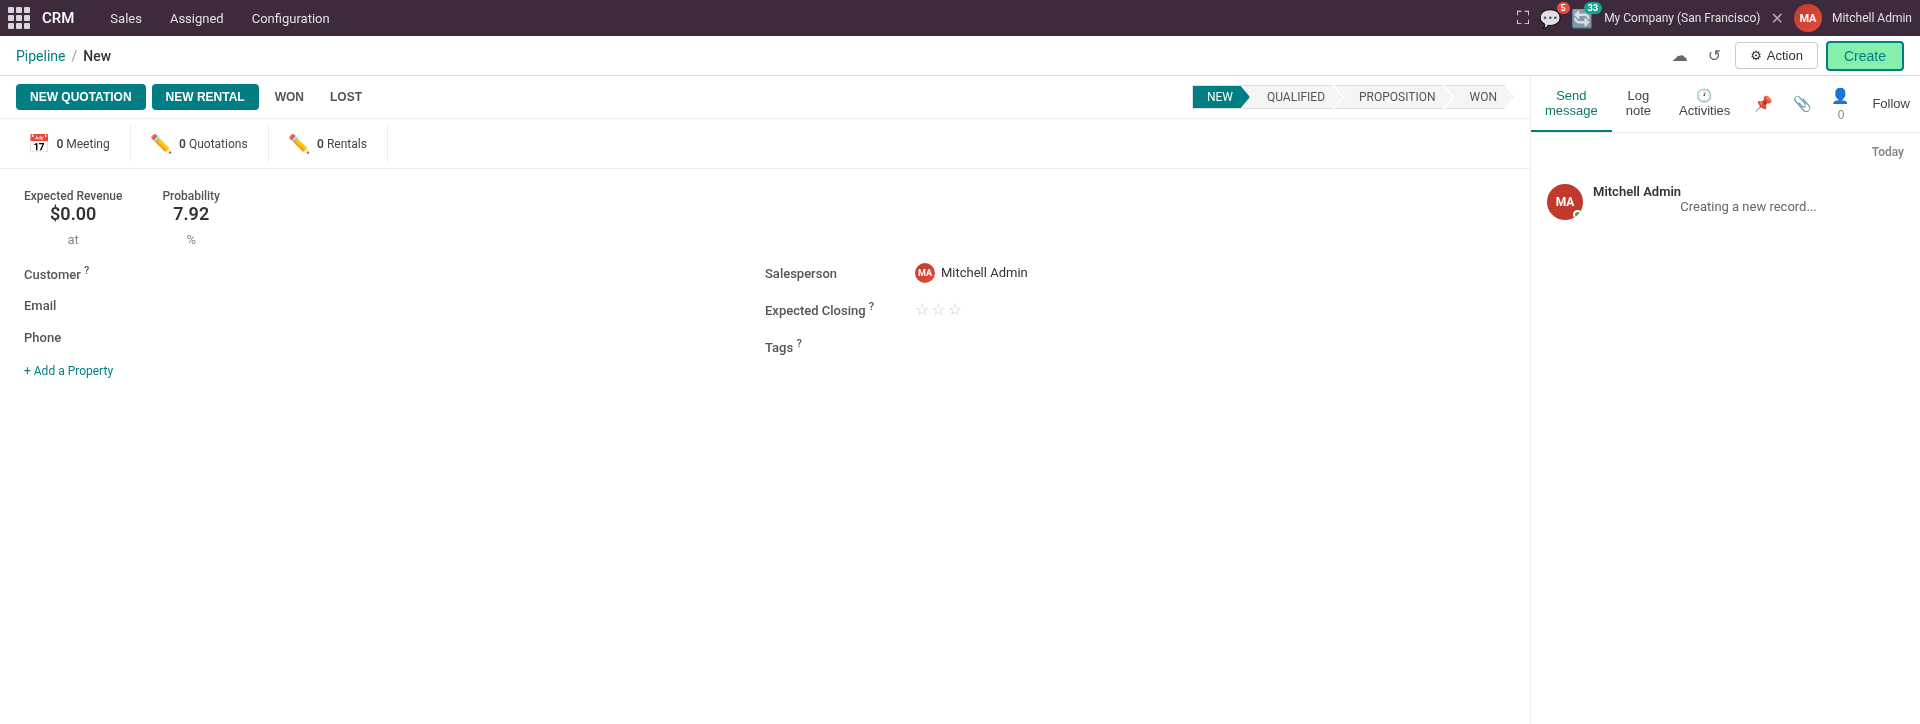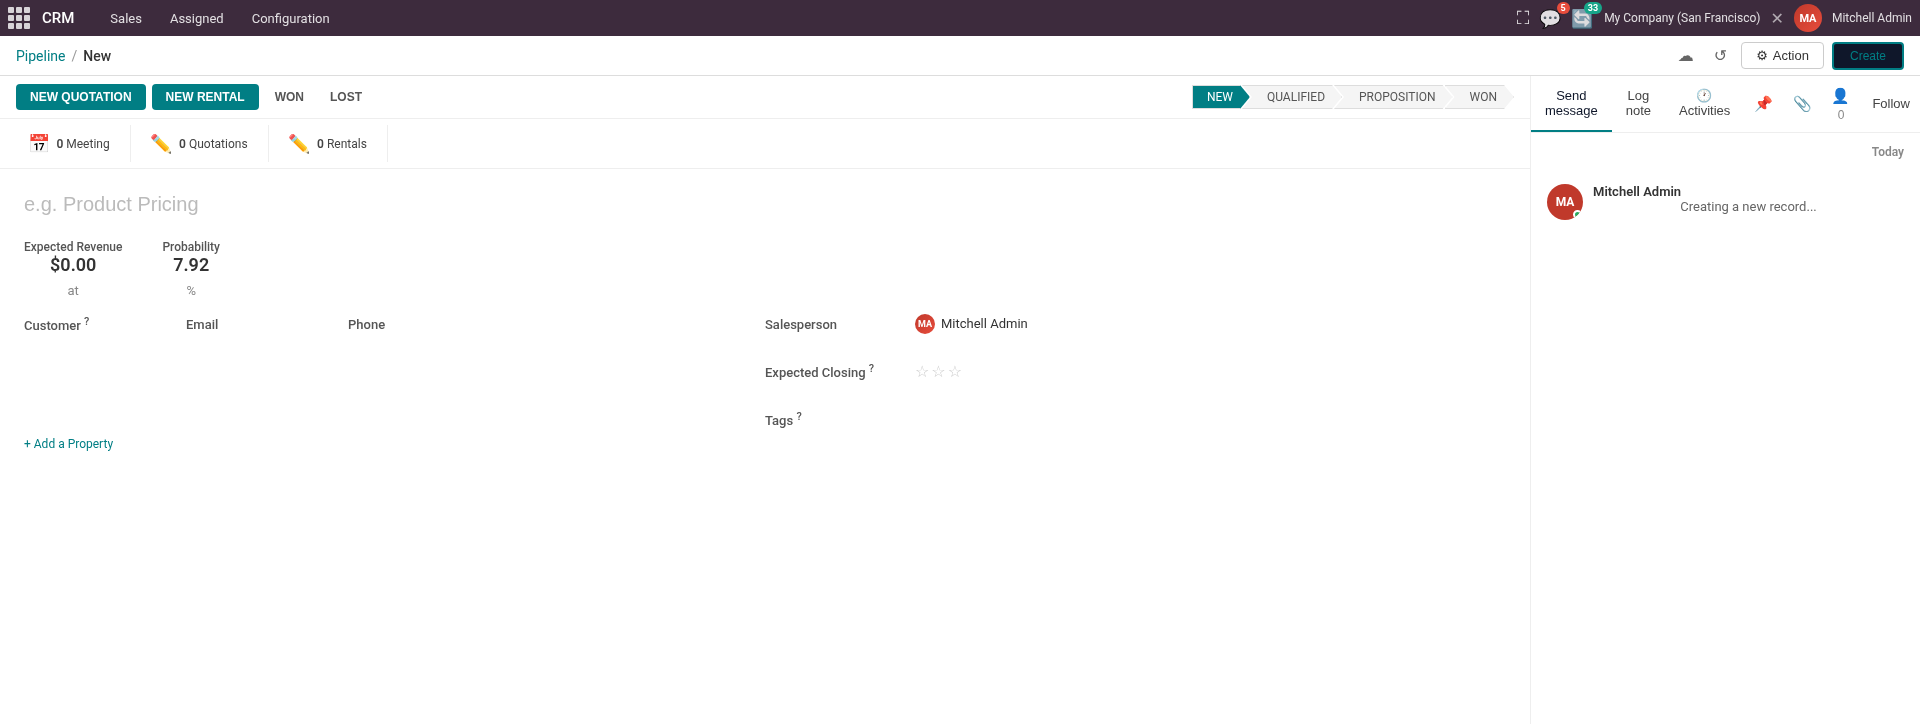--- a/index.html
+++ b/index.html
@@ -38,21 +38,21 @@
       padding: 0 16px;
       gap: 4px;
     }
     .breadcrumb { font-size: 14px; color: #666; display: flex; align-items: center; gap: 6px; }
     .breadcrumb-link { color: #017e84; cursor: pointer; }
     .breadcrumb-sep { color: #999; }
     .breadcrumb-current { color: #333; font-weight: 500; }
     .secondary-nav-right { margin-left: auto; display: flex; align-items: center; gap: 8px; }
     .icon-btn { background: none; border: none; cursor: pointer; color: #666; font-size: 16px; padding: 4px 6px; border-radius: 4px; }
     .btn-action { background: #fff; border: 1px solid #ccc; color: #333; padding: 5px 14px; border-radius: 4px; cursor: pointer; font-size: 13px; display: flex; align-items: center; gap: 5px; }
-    .btn-create { background: #0f172a; border: 2px solid #017e84; color: #017e84; padding: 5px 16px; border-radius: 4px; cursor: pointer; font-size: 12px; font-weight: 500; }
+    .btn-create { background: #86efac; border: 2px solid #017e84; color: #017e84; padding: 5px 16px; border-radius: 4px; cursor: pointer; font-size: 14px; font-weight: 500; }
 
     
     .main-layout { display: flex; height: calc(724px - 36px - 40px); }
 
     
     .form-area { flex: 1; overflow-y: auto; background: #fff; }
 
     
     .stage-bar-row {
       display: flex;
@@ -111,39 +111,39 @@
     
     .tabs-row { display: flex; border-bottom: 1px solid #ddd; margin-top: 16px; }
     .tab { padding: 10px 16px; font-size: 13px; color: #666; cursor: pointer; border-bottom: 2px solid transparent; }
     .tab.active { color: #333; border-bottom: 2px solid #017e84; }
     .tab-content { padding: 20px 0; min-height: 80px; }
 
     
     .right-panel { width: 390px; border-left: 1px solid #eee; background: #fff; display: flex; flex-direction: column; }
     .right-panel-header { display: flex; align-items: center; border-bottom: 1px solid #eee; }
     .panel-btn { padding: 12px 14px; font-size: 13px; color: #444; cursor: pointer; border: none; background: none; border-bottom: 2px solid transparent; }
-    .panel-btn.active { color: #0f172a; border-bottom: 2px solid #017e84; }
+    .panel-btn.active { color: #0f766e; border-bottom: 2px solid #017e84; }
     .panel-right-icons { margin-left: auto; display: flex; align-items: center; gap: 0; }
     .panel-icon-btn { padding: 10px 10px; font-size: 15px; color: #888; cursor: pointer; border: none; background: none; }
     .panel-zero { font-size: 12px; color: #888; }
 
     .right-panel-body { padding: 12px 16px; flex: 1; overflow-y: auto; }
     .today-label { text-align: right; font-size: 12px; color: #888; margin-bottom: 25px; font-weight: 600; }
     .chatter-message { display: flex; gap: 10px; margin-bottom: 12px; }
     .chatter-avatar { width: 36px; height: 36px; border-radius: 50%; overflow: hidden; position: relative; flex-shrink: 0; }
     .chatter-avatar-img { width: 100%; height: 100%; background: #c0392b; }
     .online-dot { position: absolute; bottom: 1px; right: 1px; width: 9px; height: 9px; background: #27ae60; border-radius: 50%; border: 2px solid #fff; }
     .chatter-content { flex: 1; }
     .chatter-name { font-weight: 600; font-size: 13px; color: #333; }
     .chatter-text { font-size: 13px; color: #666; text-align: center; }
 
     
     .two-col-layout { display: flex; align-items: flex-start; margin-top: 8px; }
-    .left-col { display: flex; flex-direction: row; gap: 12px; flex: 1; }
-    .right-col { display: flex; flex-direction: column; gap: 28px; flex: 1; }
+    .left-col { display: flex; flex-direction: column; gap: 12px; flex: 1; }
+    .right-col { display: flex; flex-direction: column; gap: 17px; flex: 1; }
     .field-row { display: flex; align-items: center; gap: 10px; }
     .field-row .field-label { min-width: 140px; color: #555; font-size: 13px; }
   </style>
 </head>
 <body>
 
 <div class="top-nav">
   <div class="top-nav-left">
     <div class="grid-icon">
       <div class="grid-dot"></div>
@@ -221,21 +221,20 @@
         <span class="smart-btn-icon">✏️</span>
         <span><span class="smart-btn-count">0</span> <span>Quotations</span></span>
       </div>
       <div class="smart-btn">
         <span class="smart-btn-icon">✏️</span>
         <span><span class="smart-btn-count">0</span> <span>Rentals</span></span>
       </div>
     </div>
 
     <div class="form-content">
-      <input class="form-title-input" type="text" placeholder="e.g. Product Pricing" style="">
 
       
       <div class="form-row">
         <div>
           <div class="form-label">Expected Revenue</div>
           <div class="form-inline">
             <span class="form-value-large">$0.00</span>
             <span class="form-at">at</span>
           </div>
         </div>

